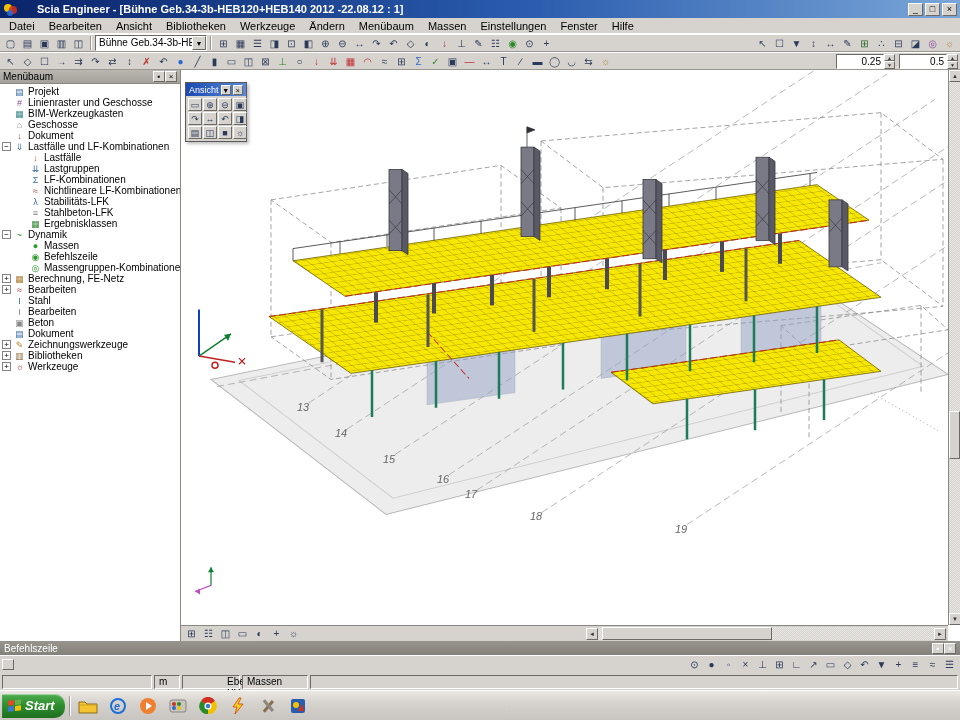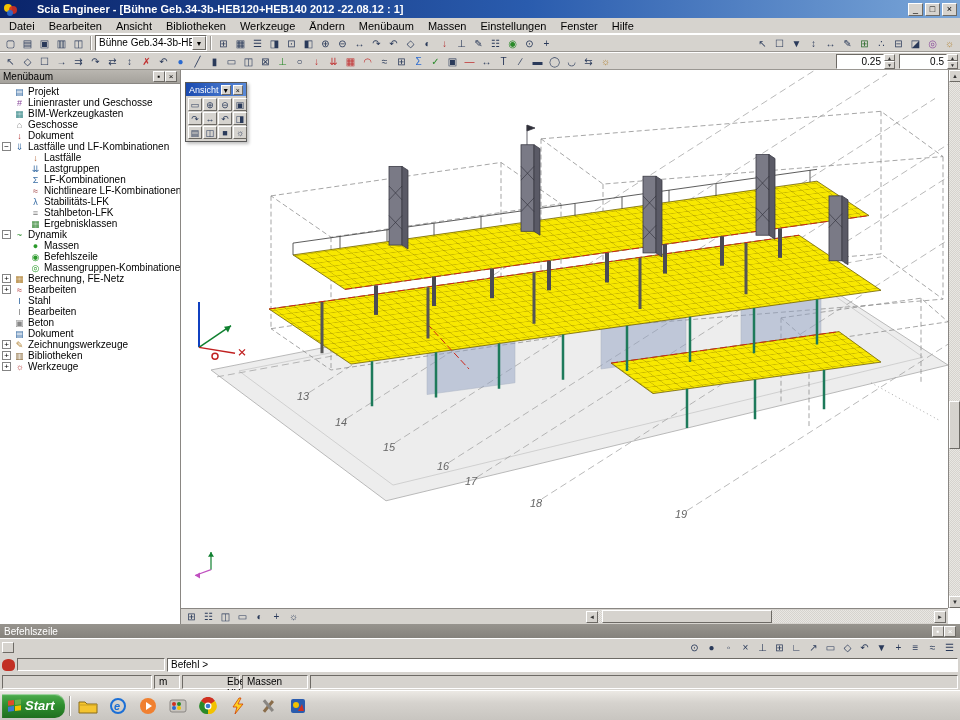--- a/index.html
+++ b/index.html
@@ -620,25 +620,20 @@
         <span class="icon-btn">◇</span>
         <span class="icon-btn">↶</span>
         <span class="icon-btn">▼</span>
         <span class="icon-btn">+</span>
         <span class="icon-btn">≡</span>
         <span class="icon-btn">≈</span>
         <span class="icon-btn">☰</span>
     </span>
   </div>
 
-  <div class="cmd-input">
-    <span class="hand-icon"></span>
-    <span class="cmd-gap sunken" style="background:#d6d3ce;"></span>
-    <span class="cmd-field sunken">Befehl &gt;</span>
-  </div>
 
   <div class="statusbar">
     <span class="status-cell sunken"></span>
       <span class="status-cell sunken">m</span>
       <span class="status-cell sunken">Ebene XY</span>
       <span class="status-cell sunken">Massen</span>
       <span class="status-cell sunken"></span>
   </div>
 
   <div class="taskbar">

